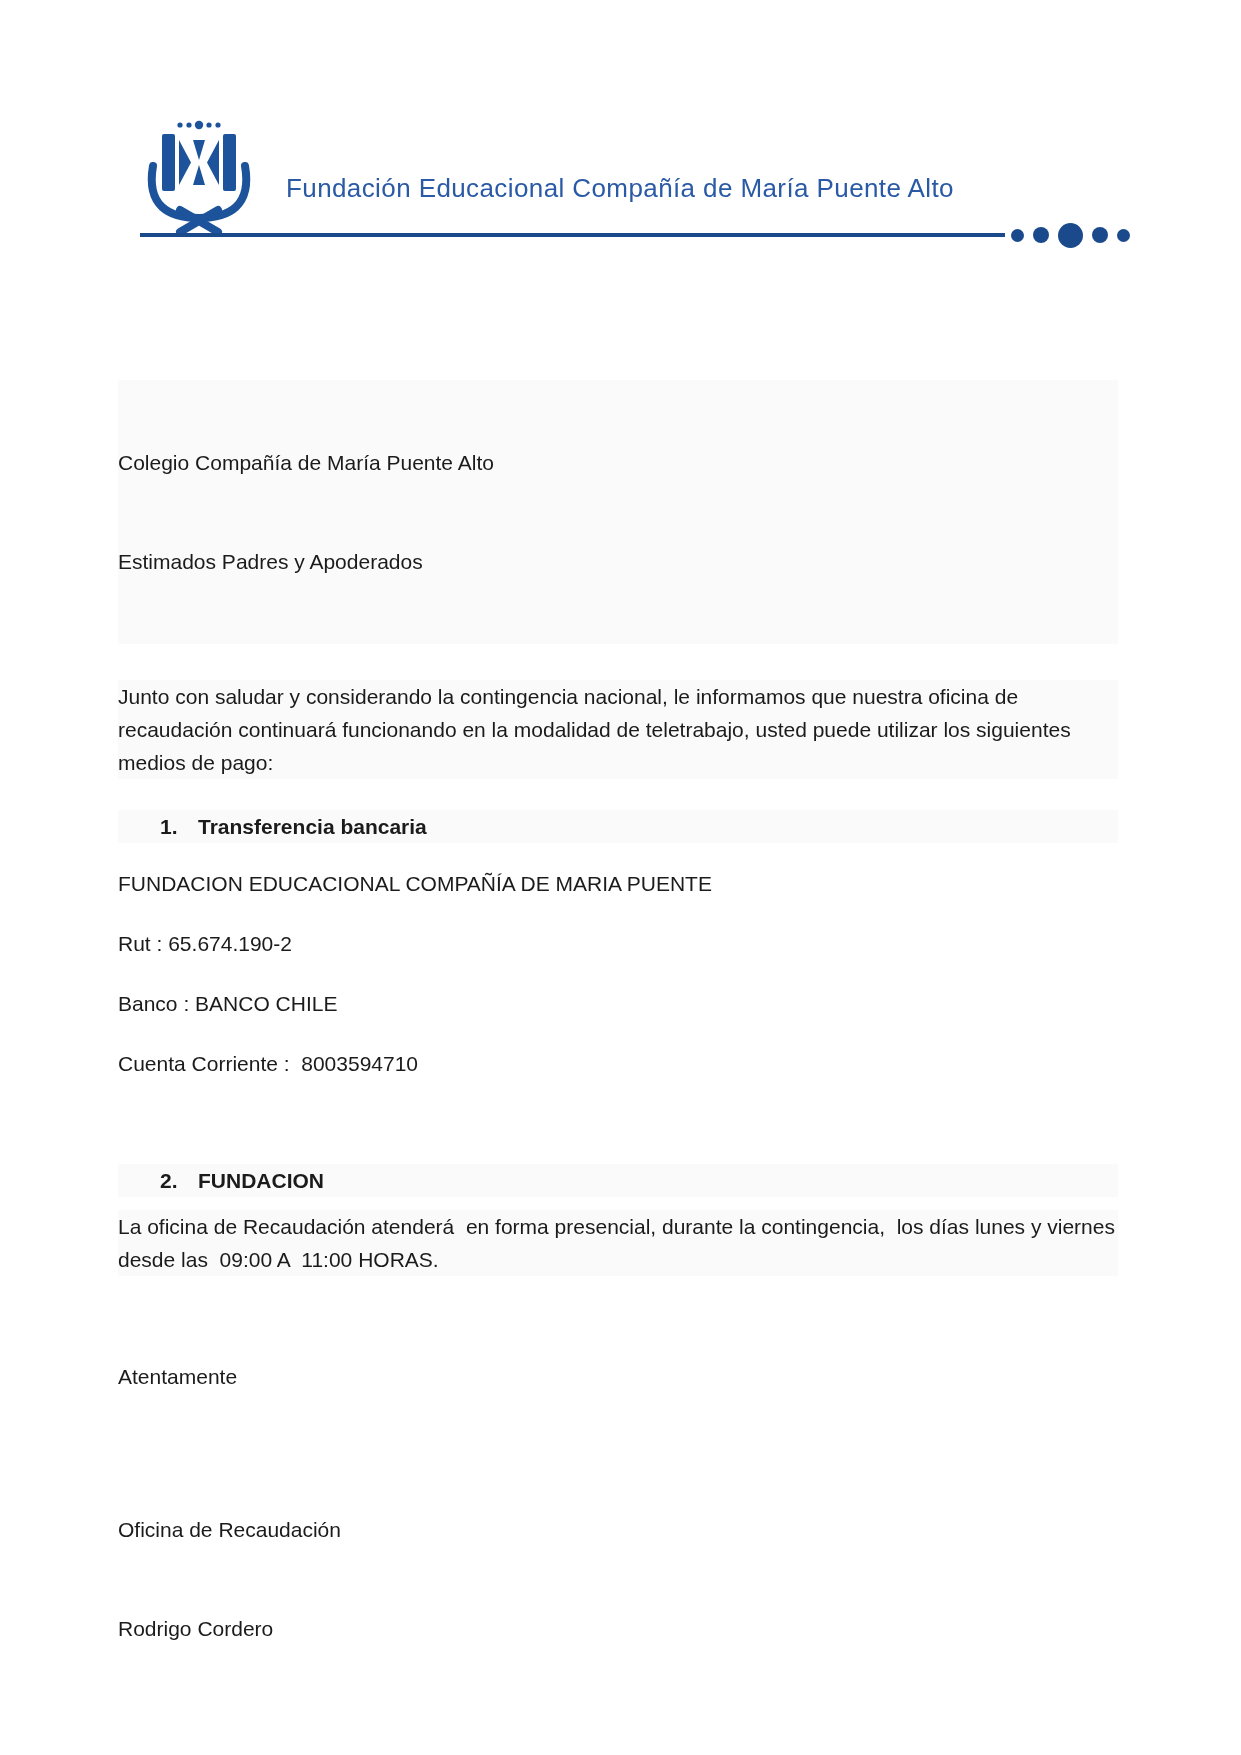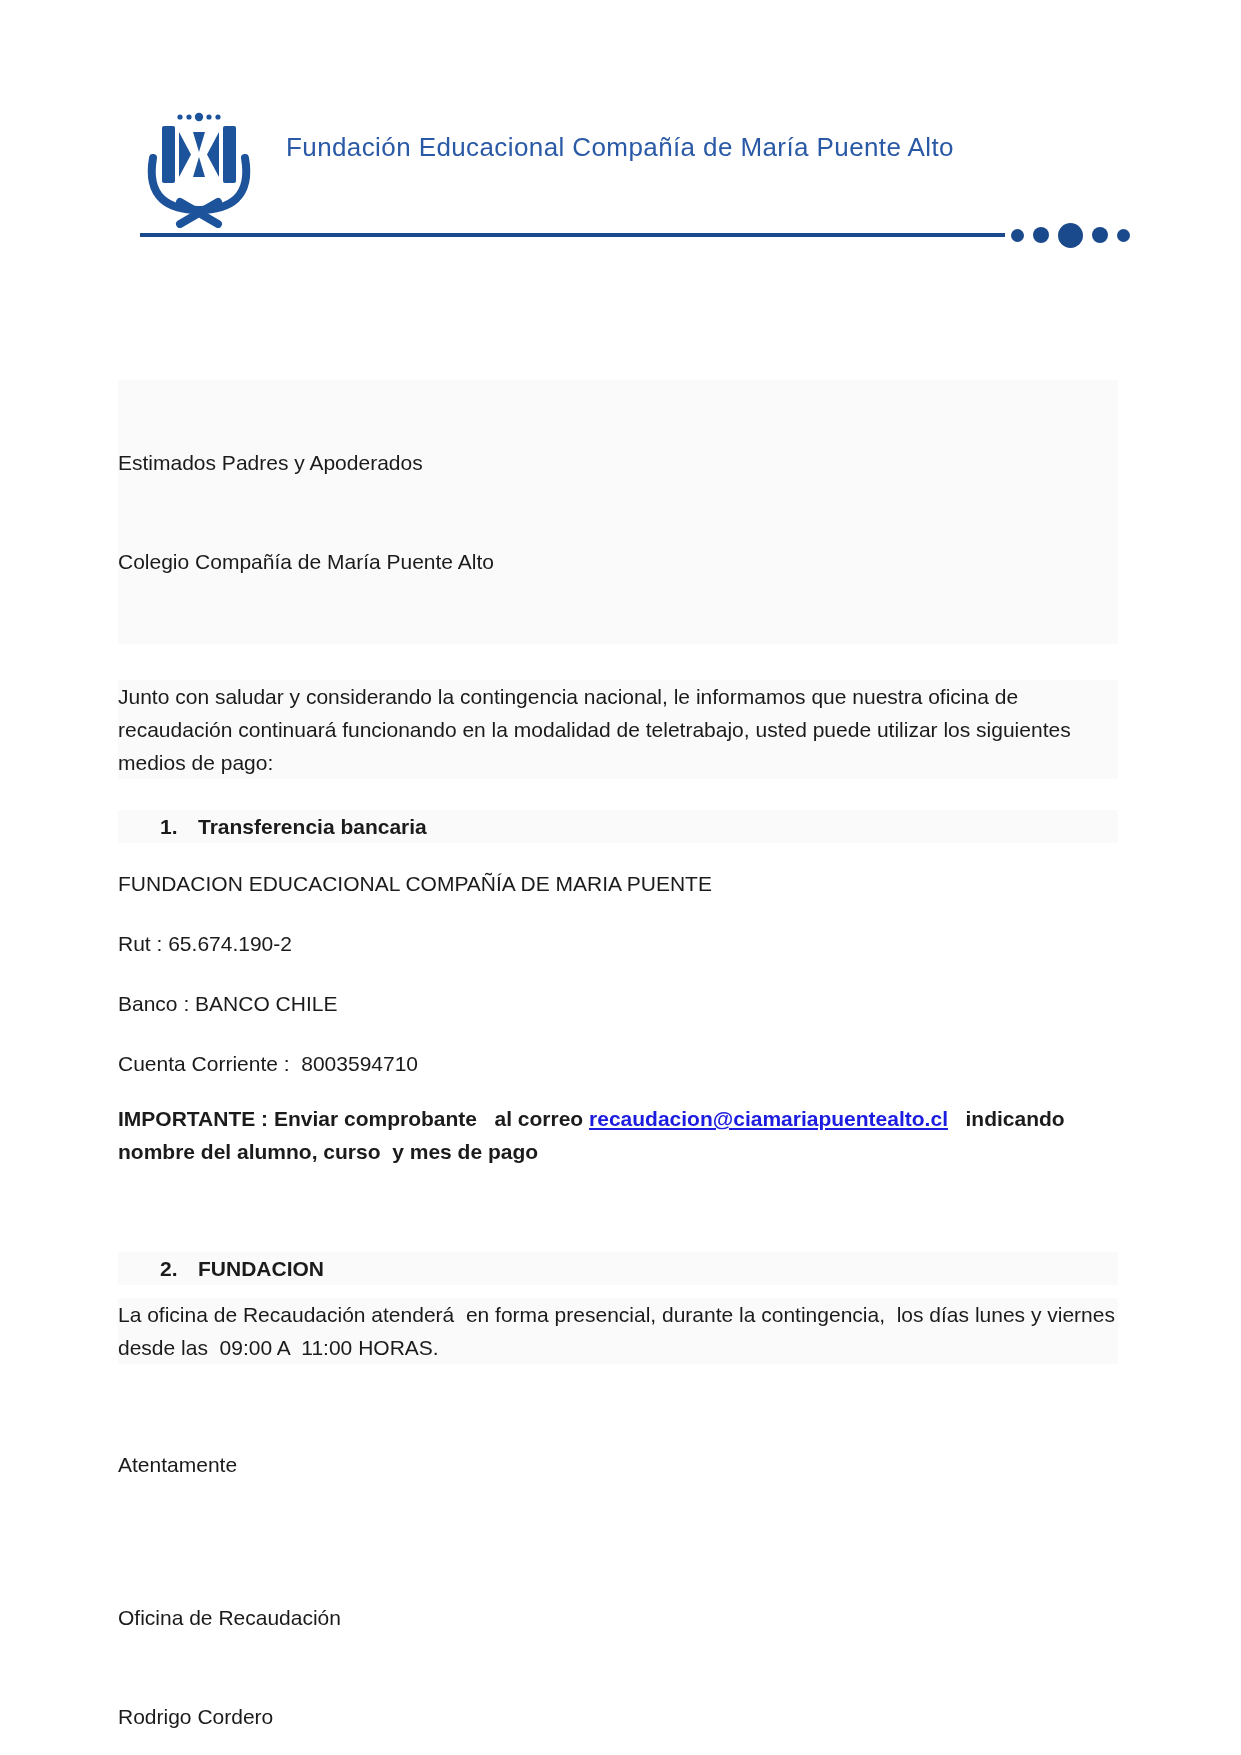--- a/index.html
+++ b/index.html
@@ -7,21 +7,21 @@
   .page {
     position:relative;
     width:1241px;
     height:1755px;
     background:#ffffff;
     font-family:"Liberation Sans", sans-serif;
     overflow:hidden;
   }
 
   
-  .letterhead { position:absolute; left:124px; top:110px; display:flex; align-items:flex-start; }
+  .letterhead { position:absolute; left:124px; top:118px; display:flex; align-items:center; }
   .logo-box { width:150px; height:118px; flex:0 0 auto; }
   .org-text { margin-left:12px; margin-top:22px; }
   .org-name {
     font-size:26px;
     letter-spacing:0.4px;
     color:var(--brand,#2a59a6);
     white-space:nowrap;
   }
   .org-subtitle {
     margin-top:7px;
@@ -117,40 +117,39 @@
     <span class="dot d1"></span>
     <span class="dot d2"></span>
     <span class="dot d3"></span>
     <span class="dot d4"></span>
     <span class="dot d5"></span>
   </div>
 
   <main class="content">
 
     <div class="block shaded salutation">
+      <div>Colegio Compañía de María Puente Alto</div>
       <div>Estimados Padres y Apoderados</div>
-      <div>Colegio Compañía de María Puente Alto</div>
     </div>
 
     <p class="block shaded intro">Junto con saludar y considerando la contingencia nacional, le informamos que nuestra oficina de recaudación continuará funcionando en la modalidad de teletrabajo, usted puede utilizar los siguientes medios de pago:</p>
 
     <div class="list-head shaded">
       <span class="num">1.</span>
       <span class="label">Transferencia bancaria</span>
     </div>
 
     <p class="block account-name">FUNDACION EDUCACIONAL COMPAÑÍA DE MARIA PUENTE</p>
 
     <p class="block rut-line">Rut : 65.674.190-2</p>
 
     <p class="block bank-line">Banco : BANCO CHILE</p>
 
     <p class="block account-line">Cuenta Corriente :  8003594710</p>
 
-    <p class="block important"><span>IMPORTANTE : Enviar comprobante   al correo </span><a class="email-link" href="#">recaudacion@ciamariapuentealto.cl</a><span>   indicando nombre del alumno, curso  y mes de pago</span></p>
 
     <div class="list-head shaded sec2-head">
       <span class="num">2.</span>
       <span class="label">FUNDACION</span>
     </div>
 
     <p class="block shaded sec2-body">La oficina de Recaudación atenderá  en forma presencial, durante la contingencia,  los días lunes y viernes  desde las  09:00 A  11:00 HORAS.</p>
 
     <p class="block closing">Atentamente</p>
 

